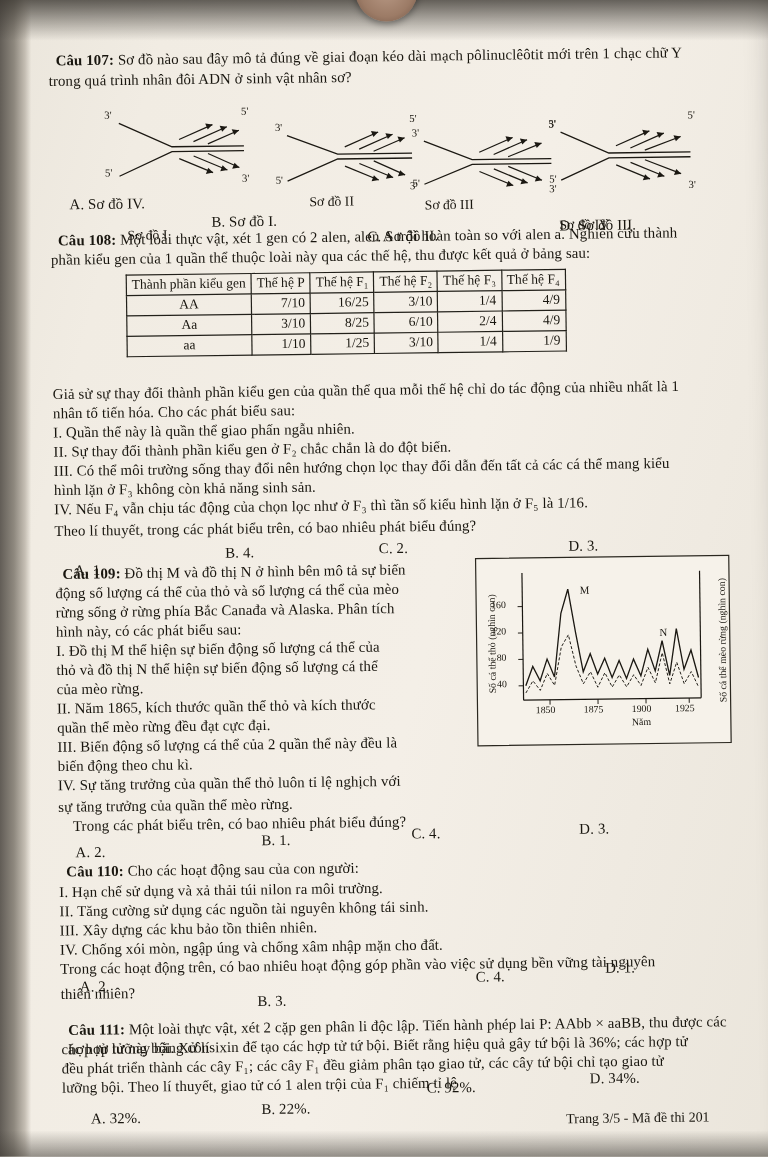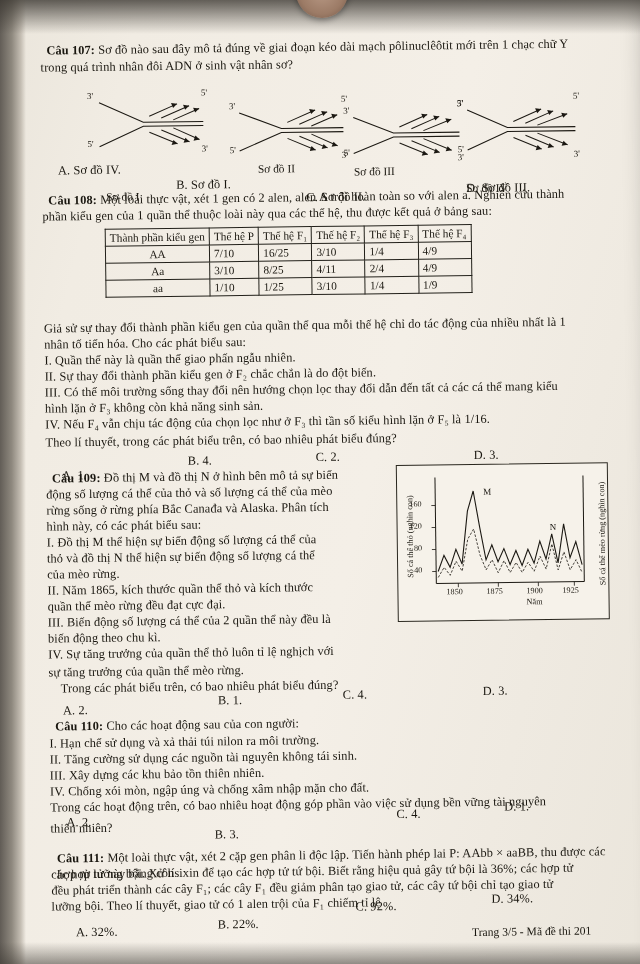--- a/index.html
+++ b/index.html
@@ -91,21 +91,21 @@
   
   table.gen {
     position: absolute;
     border-collapse: collapse;
     font-size: 11.3px;
     color: #19160f;
   }
   table.gen td, table.gen th {
     border: 1px solid #22201a;
     padding: 2px 4px;
-    text-align: left;
+    text-align: right;
     font-weight: normal;
     white-space: nowrap;
   }
   table.gen th { font-weight: normal; }
   table.gen td.first, table.gen th.first { text-align: center; }
 
   
   #chartbox {
     position: absolute;
     border: 1px solid #2a271f;
@@ -288,21 +288,21 @@
           <td>7/10</td>
           <td>16/25</td>
           <td>3/10</td>
           <td>1/4</td>
           <td>4/9</td>
         </tr>
         <tr>
           <td class="first">Aa</td>
           <td>3/10</td>
           <td>8/25</td>
-          <td>4/11</td>
+          <td>6/10</td>
           <td>2/4</td>
           <td>4/9</td>
         </tr>
         <tr>
           <td class="first">aa</td>
           <td>1/10</td>
           <td>1/25</td>
           <td>3/10</td>
           <td>1/4</td>
           <td>1/9</td>

